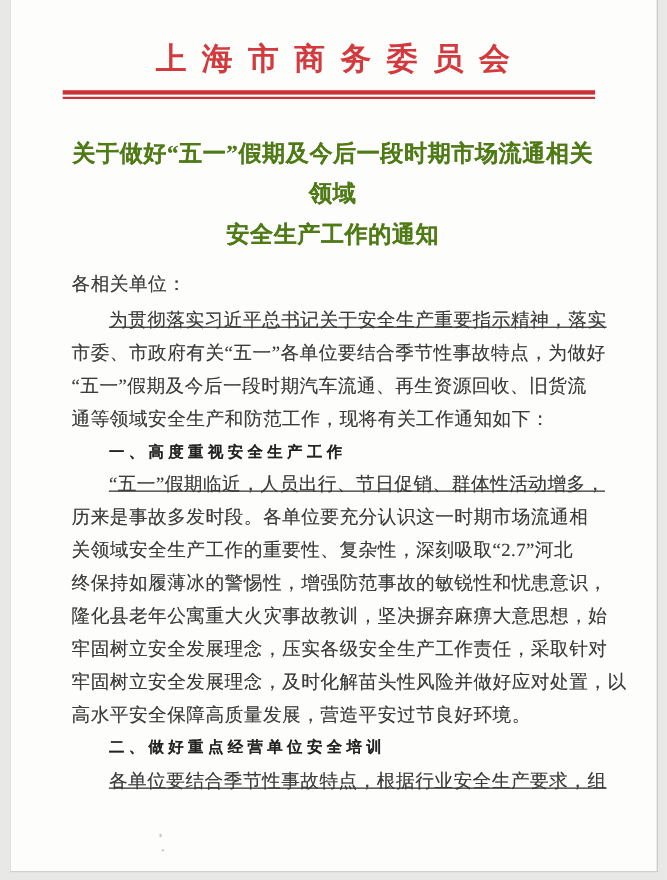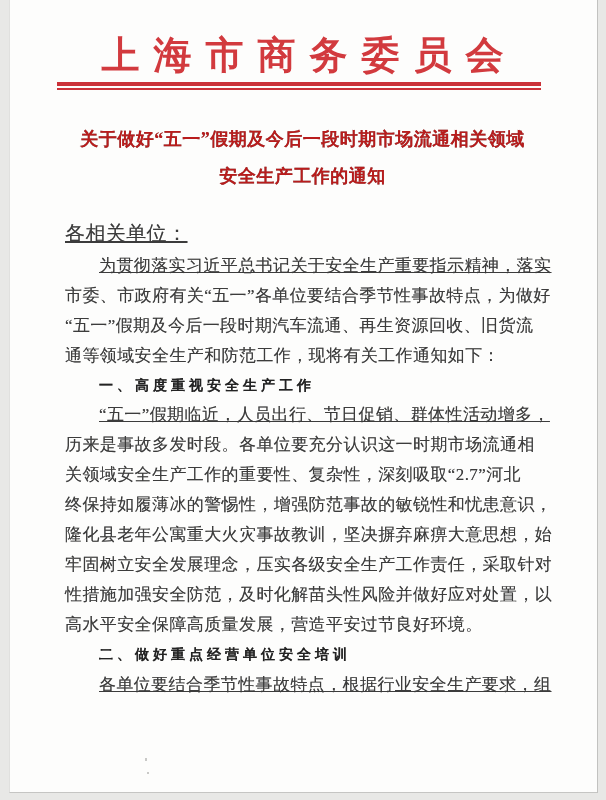--- a/index.html
+++ b/index.html
@@ -24,21 +24,21 @@
     box-sizing: border-box;
     background: #fdfdfc;
     border-left: 1px solid #e0e0de;
     border-right: 1px solid #c2c2c0;
     border-bottom: 1px solid #c5c5c3;
     padding: 0 57px 0 55px;
   }
   .agency {
     margin-top: 34px;
     margin-right: -14px;
-    font-size: 38px;
+    font-size: 28px;
     line-height: 42px;
     font-weight: bold;
     letter-spacing: 14px;
     text-align: center;
     color: #d23a3e;
     white-space: nowrap;
   }
   .rule {
     margin: 6px -1px 0 -8px;
   }
@@ -51,34 +51,33 @@
     background: transparent;
   }
   .rule .thin {
     height: 2px;
     background: #cb3138;
   }
   .title {
     margin-top: 31px;
     text-align: center;
     font-weight: bold;
-    color: #b91c1c;
-    font-size: 18px;
+    color: #4d7c0f;
+    font-size: 21px;
     line-height: 37px;
     letter-spacing: 0.5px;
     text-shadow: 0 0 0.5px rgba(30,30,30,0.55);
   }
   .salutation {
-    margin-top: 24px;
-    font-size: 20px;
+    margin-top: 12px;
+    font-size: 17px;
     line-height: 29.9px;
     color: #3c3c3c;
     letter-spacing: 0.4px;
     text-shadow: 0 0 0.5px rgba(60,60,60,0.5);
-    text-decoration: underline;
   }
   .body-block {
     margin-top: 2px;
   }
   .line {
     font-size: 17px;
     line-height: 29.9px;
     color: #3c3c3c;
     letter-spacing: 0.4px;
     white-space: nowrap;
@@ -130,21 +129,21 @@
         <div class="line flush">市委、市政府有关“五一”各单位要结合季节性事故特点，为做好</div>
         <div class="line flush">“五一”假期及今后一段时期汽车流通、再生资源回收、旧货流</div>
         <div class="line flush">通等领域安全生产和防范工作，现将有关工作通知如下：</div>
         <div class="line heading">一、高度重视安全生产工作</div>
         <div class="line indent">“五一”假期临近，人员出行、节日促销、群体性活动增多，</div>
         <div class="line flush">历来是事故多发时段。各单位要充分认识这一时期市场流通相</div>
         <div class="line flush">关领域安全生产工作的重要性、复杂性，深刻吸取“2.7”河北</div>
         <div class="line flush">终保持如履薄冰的警惕性，增强防范事故的敏锐性和忧患意识，</div>
         <div class="line flush">隆化县老年公寓重大火灾事故教训，坚决摒弃麻痹大意思想，始</div>
         <div class="line flush">牢固树立安全发展理念，压实各级安全生产工作责任，采取针对</div>
-        <div class="line flush">性措施加强安全防范，及时化解苗头性风险并做好应对处置，以</div>
+        <div class="line flush">牢固树立安全发展理念，及时化解苗头性风险并做好应对处置，以</div>
         <div class="line flush">高水平安全保障高质量发展，营造平安过节良好环境。</div>
         <div class="line heading">二、做好重点经营单位安全培训</div>
         <div class="line indent">各单位要结合季节性事故特点，根据行业安全生产要求，组</div>
       </div>
 
   </div>
   <div class="speck s1"></div>
   <div class="speck s2"></div>
 </div>
 

